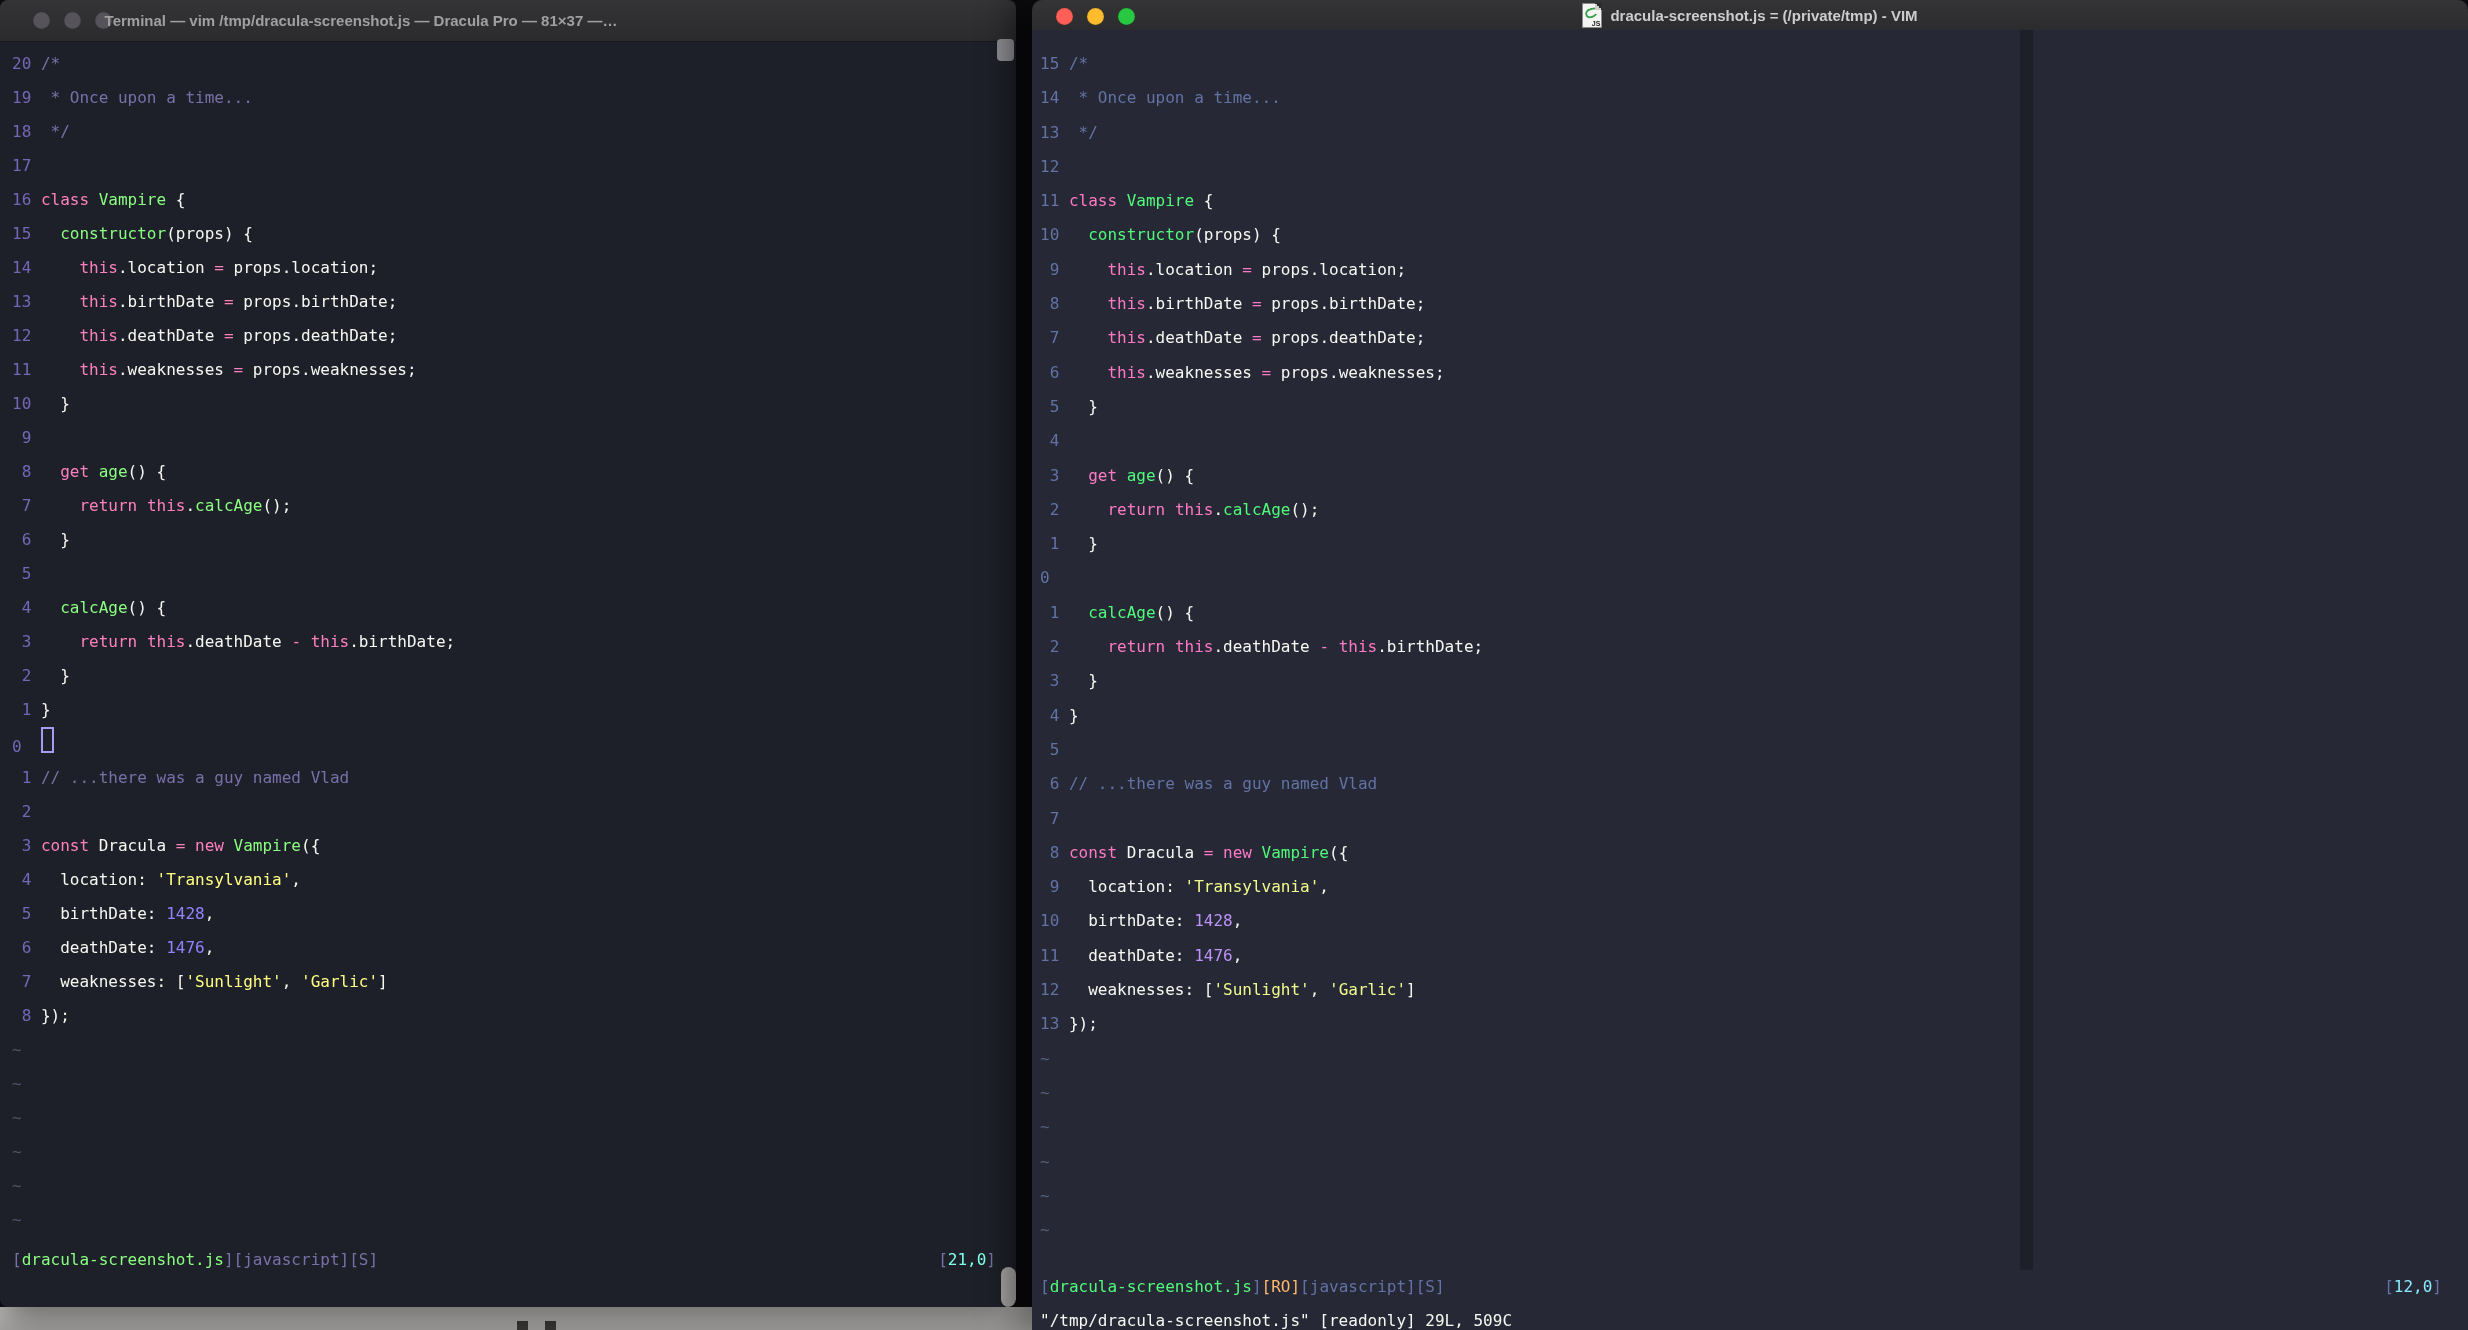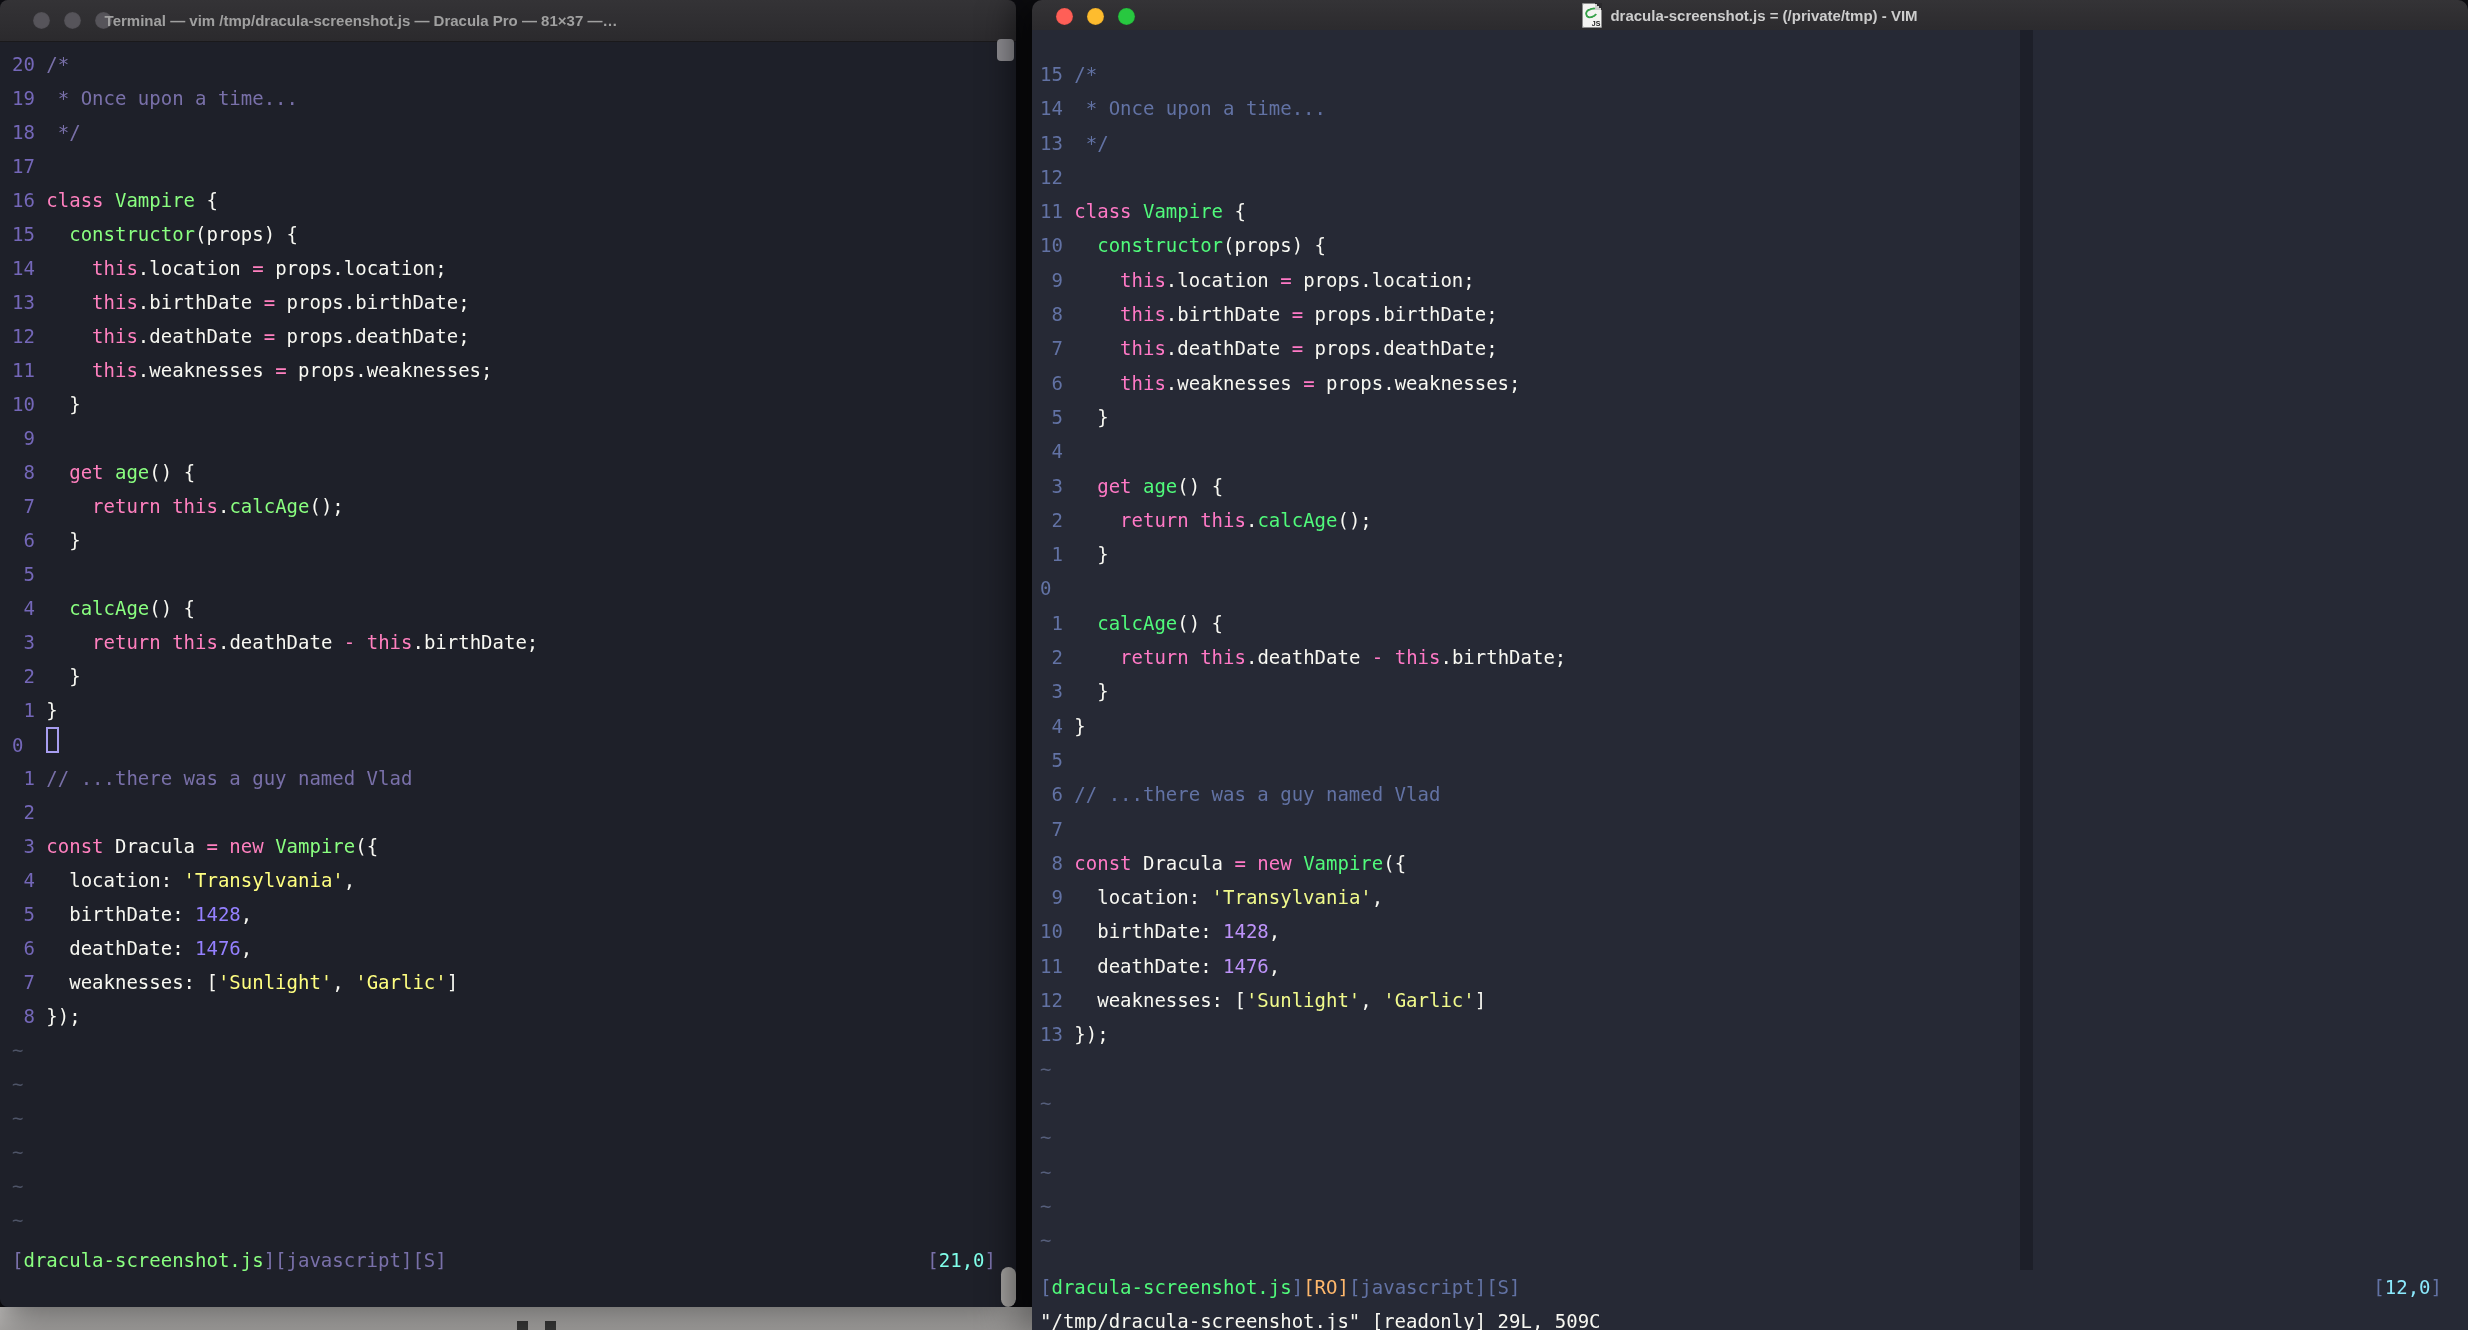--- a/index.html
+++ b/index.html
@@ -52,27 +52,27 @@
     position:absolute;left:3px;top:5px;width:13px;height:10px;
     border:2px solid #37a24a;border-radius:50% 40% 55% 45%;
     border-right-color:transparent;transform:rotate(-18deg);box-sizing:border-box;
   }
   .doc-icon .icon-js{
     position:absolute;right:2px;bottom:1px;font-size:7px;font-weight:700;color:#222;
     font-family:"Liberation Sans",sans-serif;
   }
   .screen{
     position:absolute;left:0;right:0;bottom:0;background:var(--bg);
-    font-family:"DejaVu Sans Mono", monospace;font-size:19px;color:var(--fg);
+    font-family:"DejaVu Sans Mono", monospace;font-size:16px;color:var(--fg);
   }
   .win-left .screen{top:42px;}
   .win-right .screen{top:30px;}
   .code{position:absolute;white-space:pre;}
   .win-left .code{left:12px;top:5px;right:22px;}
-  .win-right .code{left:8px;top:17px;right:22px;margin-top:10px;}
+  .win-right .code{left:8px;top:17px;right:22px;}
   .row{height:34px;line-height:34px;}
   .win-right .row{height:34.3px;line-height:34.3px;}
   .ln{color:var(--linenr);}
   .tok-c{color:var(--comment);}
   .tok-k{color:var(--pink);}
   .tok-g{color:var(--green);}
   .tok-w{color:var(--fg);}
   .tok-n{color:var(--purple);text-align:right;}
   .tok-s{color:var(--yellow);}
   .tok-y{color:var(--cyan);}

